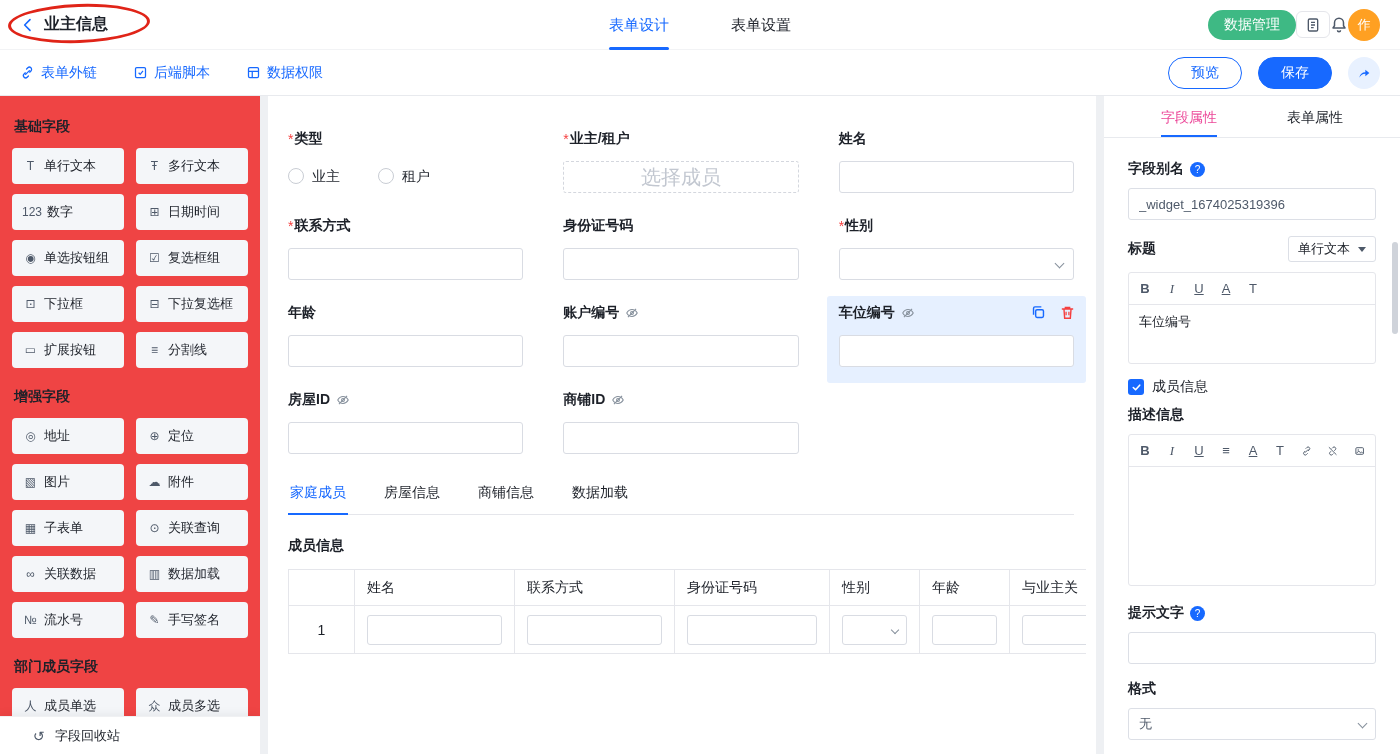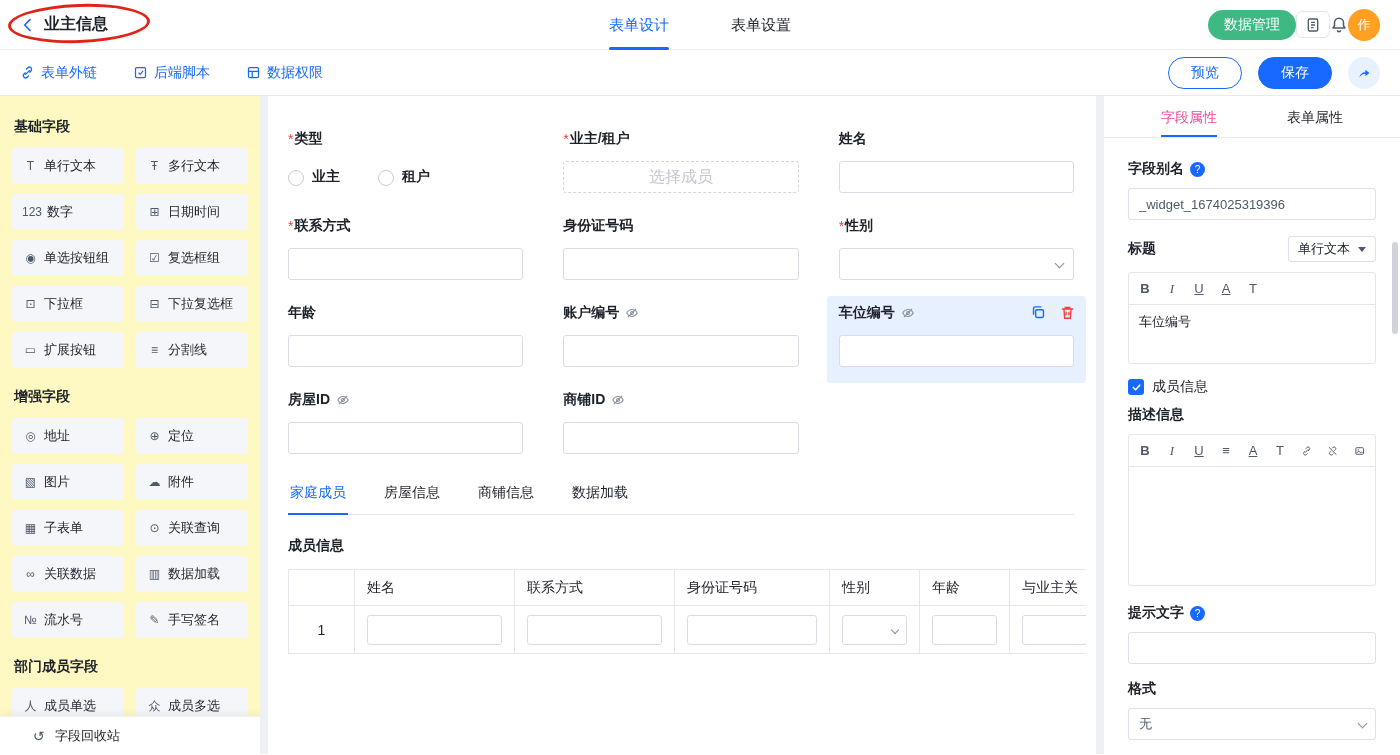--- a/index.html
+++ b/index.html
@@ -32,21 +32,21 @@
   .sright { margin-left:auto; display:flex; align-items:center; gap:16px; }
   .btn { height:32px; padding:0 22px; border-radius:16px; font-size:14px; cursor:pointer; }
   .btn.outline { background:#fff; border:1px solid #1769ff; color:#1769ff; }
   .btn.primary { background:#1769ff; border:1px solid #1769ff; color:#fff;font-family:Liberation Mono, monospace; }
   .btn-share { width:32px; height:32px; border-radius:50%; border:none; background:#e8f1ff; color:#1769ff; display:flex; align-items:center; justify-content:center; cursor:pointer; }
 
   
   .main { display:flex; height:658px; }
 
   
-  .sidebar { width:260px; background:#fef9c3; position:relative; overflow:hidden; padding:14px 12px 40px; flex-shrink:0; }
+  .sidebar { width:260px; background:#ef4444; position:relative; overflow:hidden; padding:14px 12px 40px; flex-shrink:0; }
   .sec-title { font-weight:700; margin:8px 2px 12px; }
   .fgrid2 { display:grid; grid-template-columns:1fr 1fr; gap:10px 12px; margin-bottom:20px; }
   .fitem { height:36px; background:#f4f6f9; border-radius:4px; display:flex; align-items:center; padding:0 6px 0 10px; font-size:13px; cursor:grab; white-space:nowrap; overflow:hidden; }
   .fic { color:#4e5969; font-size:12px; min-width:17px; margin-right:5px; text-align:center; flex-shrink:0; font-style:normal; }
   .recycle { position:absolute; left:0; right:0; bottom:0; height:38px; background:#fff; border-top:1px solid #f0f1f3; box-shadow:0 -3px 8px rgba(0,0,0,.05); display:flex; align-items:center; gap:8px; padding-left:30px; font-size:13px; cursor:pointer; color:#1d2129; }
   .recycle .fic { margin:0; font-size:14px; }
 
   
   .canvas { flex:1; background:#eef0f3; padding:0 8px; overflow:hidden; min-width:0; }
   .card { background:#fff; height:100%; overflow:hidden; padding:26px 10px 0 8px; }
@@ -54,23 +54,23 @@
   .field { padding:8px 12px 16px; border-radius:3px; position:relative; cursor:pointer; }
   .field.selected { background:#e6f0ff; }
   .flabel { display:flex; align-items:center; font-weight:600; margin-bottom:13px; font-size:14px; }
   .req { color:#f53f3f; font-weight:400; margin-right:1px; }
   .eye { color:#86909c; margin-left:6px; display:flex; }
   .eye .ic { width:14px; height:14px; }
   .txt-input { width:100%; height:32px; border:1px solid #d9dce3; border-radius:3px; background:#fff; padding:0 8px; font-size:14px; }
   .sel { position:relative; }
   .chev { width:7px; height:7px; border-right:1.5px solid #86909c; border-bottom:1.5px solid #86909c; transform:rotate(45deg); display:inline-block; }
   .sel .chev { position:absolute; right:11px; top:12px; }
-  .dashed-box { height:32px; border:1px dashed #d4d7de; border-radius:3px; display:flex; align-items:center; justify-content:center; color:#c2c7d0; font-size:16px; cursor:pointer; background:#fff; }
+  .dashed-box { height:32px; border:1px dashed #d4d7de; border-radius:3px; display:flex; align-items:center; justify-content:center; color:#c2c7d0; font-size:20px; cursor:pointer; background:#fff; }
   .radios { display:flex; align-items:center; gap:38px; height:32px; }
-  .radio { display:flex; align-items:flex-end; gap:8px; font-size:14px; cursor:pointer;font-weight:bold; }
+  .radio { display:flex; align-items:flex-start; gap:8px; font-size:14px; cursor:pointer; }
   .rdot { width:16px; height:16px; border:1px solid #c9cdd4; border-radius:50%; background:#fff; flex-shrink:0; }
   .facts { position:absolute; top:8px; right:10px; display:flex; gap:12px; }
   .act { cursor:pointer; }
   .act.copy { color:#1769ff; } .act.del { color:#f53f3f; }
   .act .ic { width:17px; height:17px; }
 
   .ctabs { display:flex; gap:34px; border-bottom:1px solid #e5e6eb; margin:14px 12px 0; }
   .ctab { padding:0 2px 12px; font-size:14px; position:relative; cursor:pointer; }
   .ctab.active { color:#1769ff; }
   .ctab.active::after { content:""; position:absolute; left:0; right:0; bottom:-1px; height:2px; background:#1769ff; }

